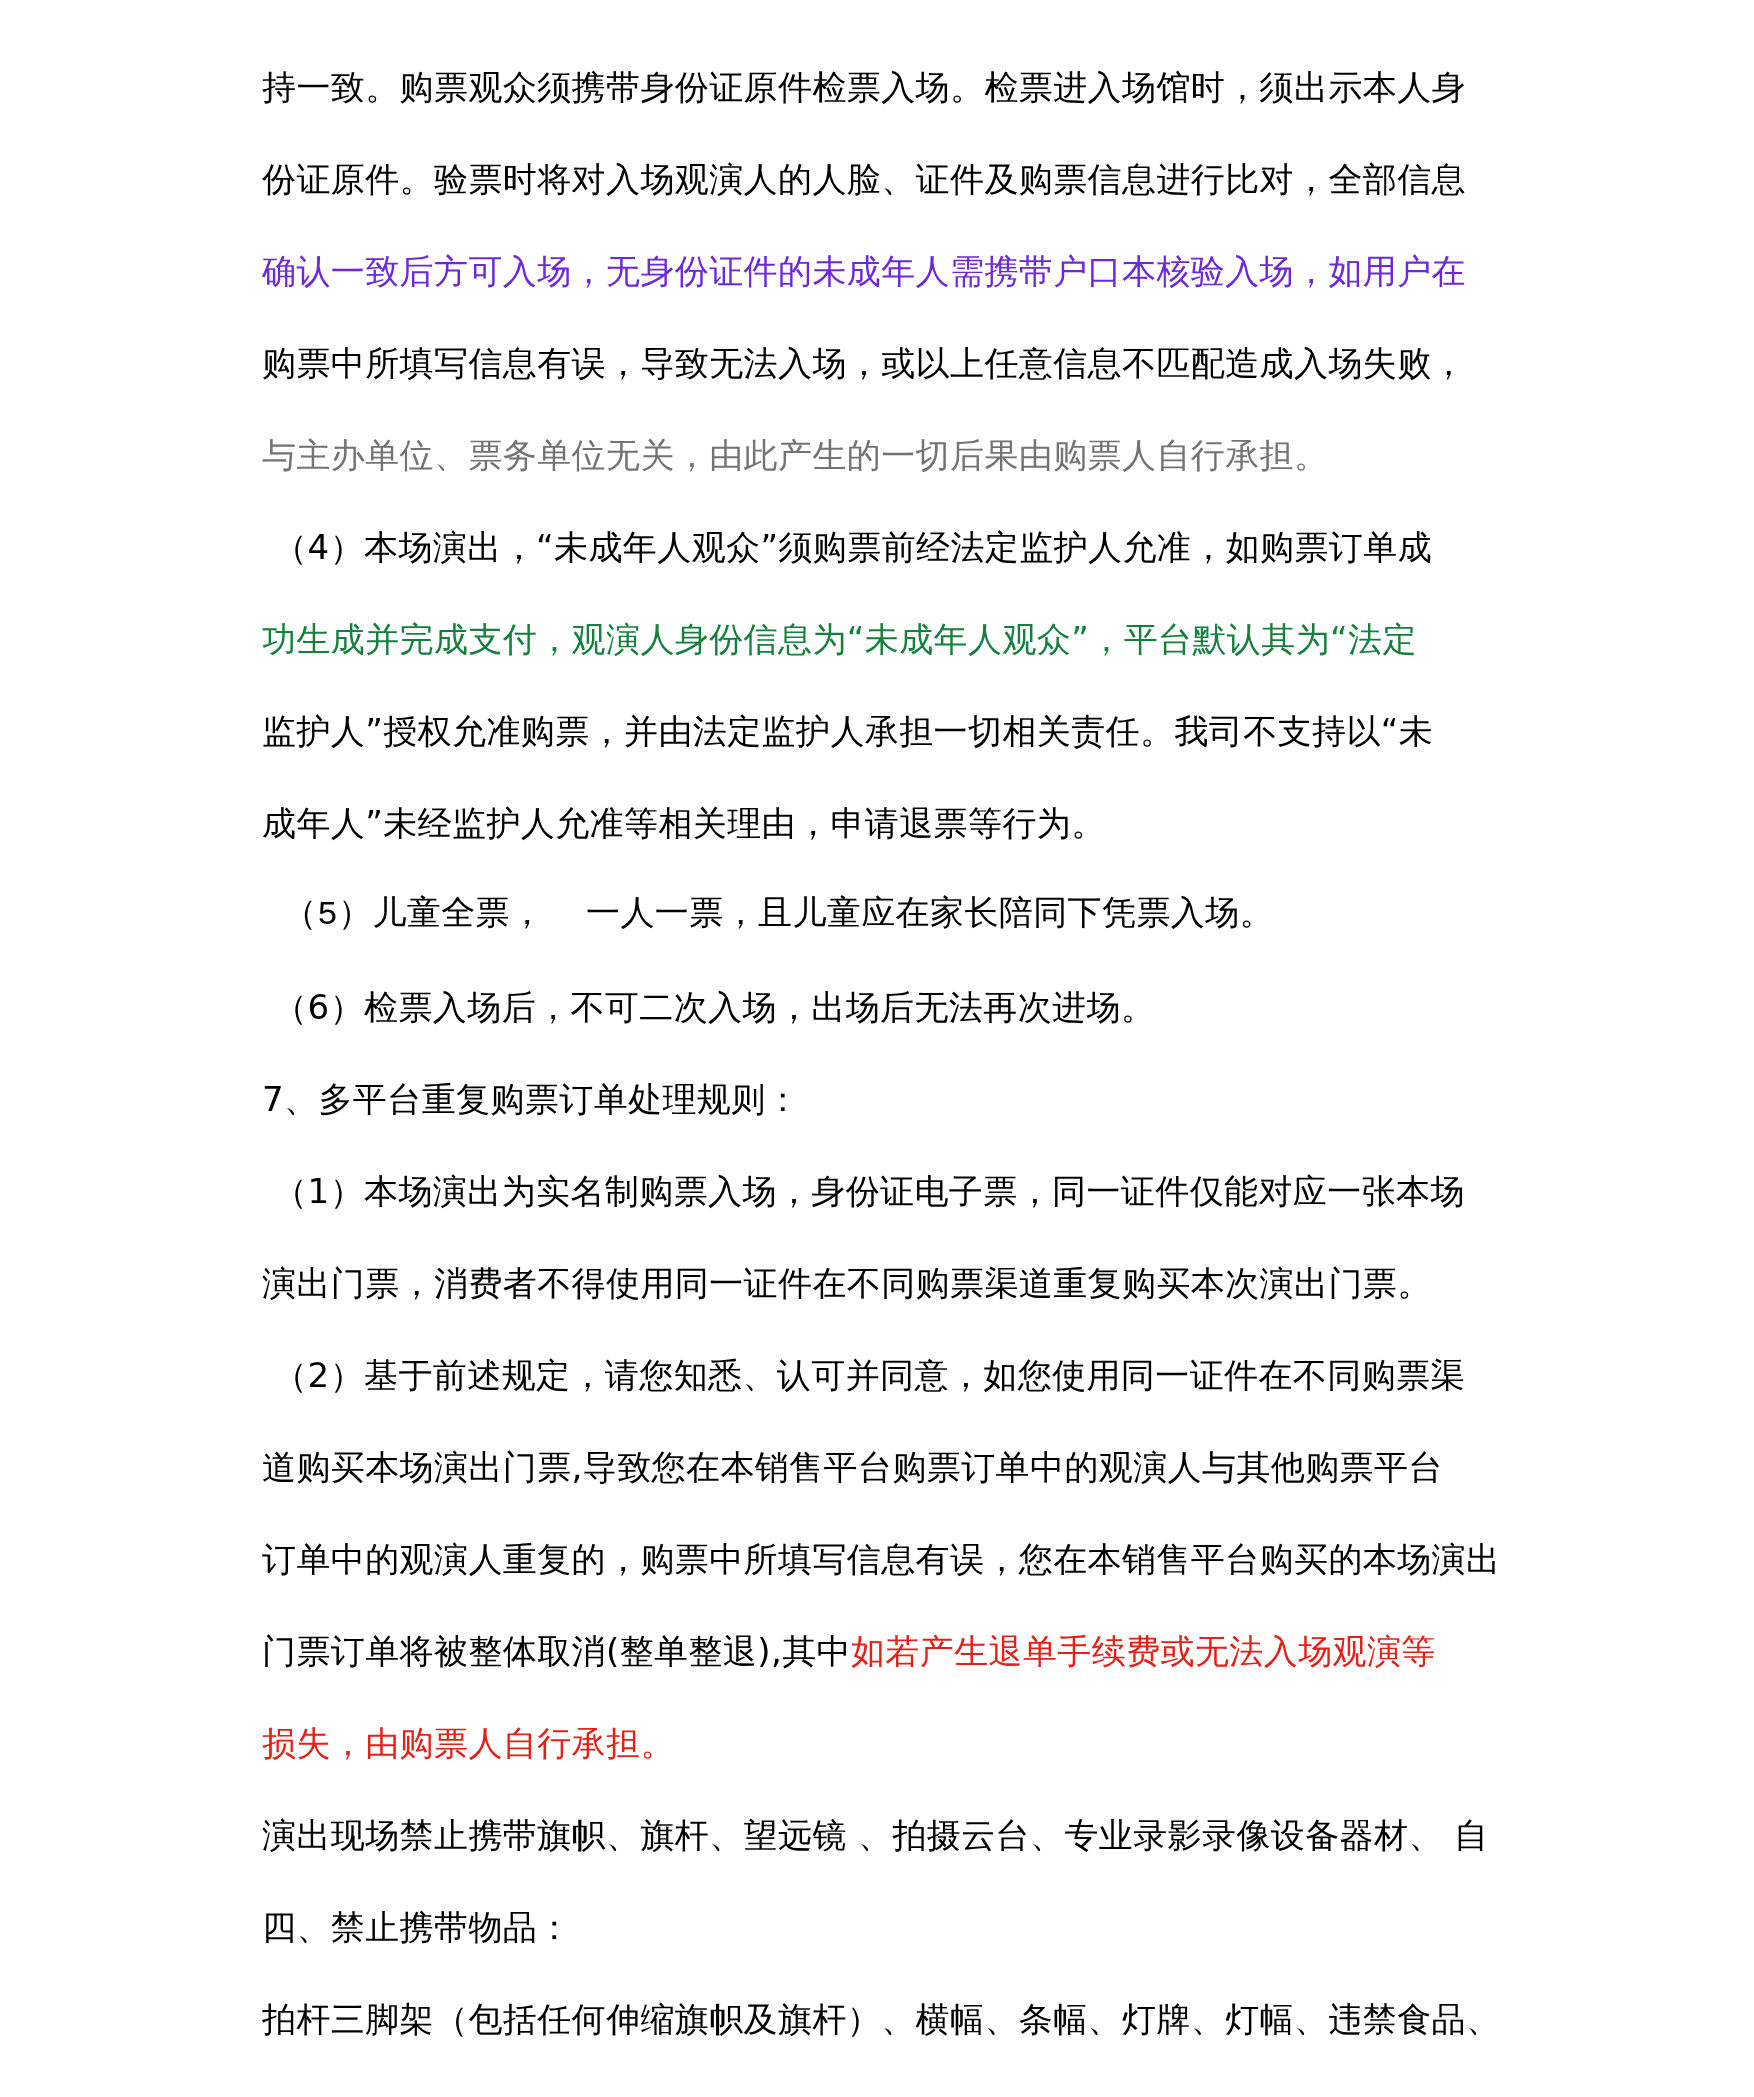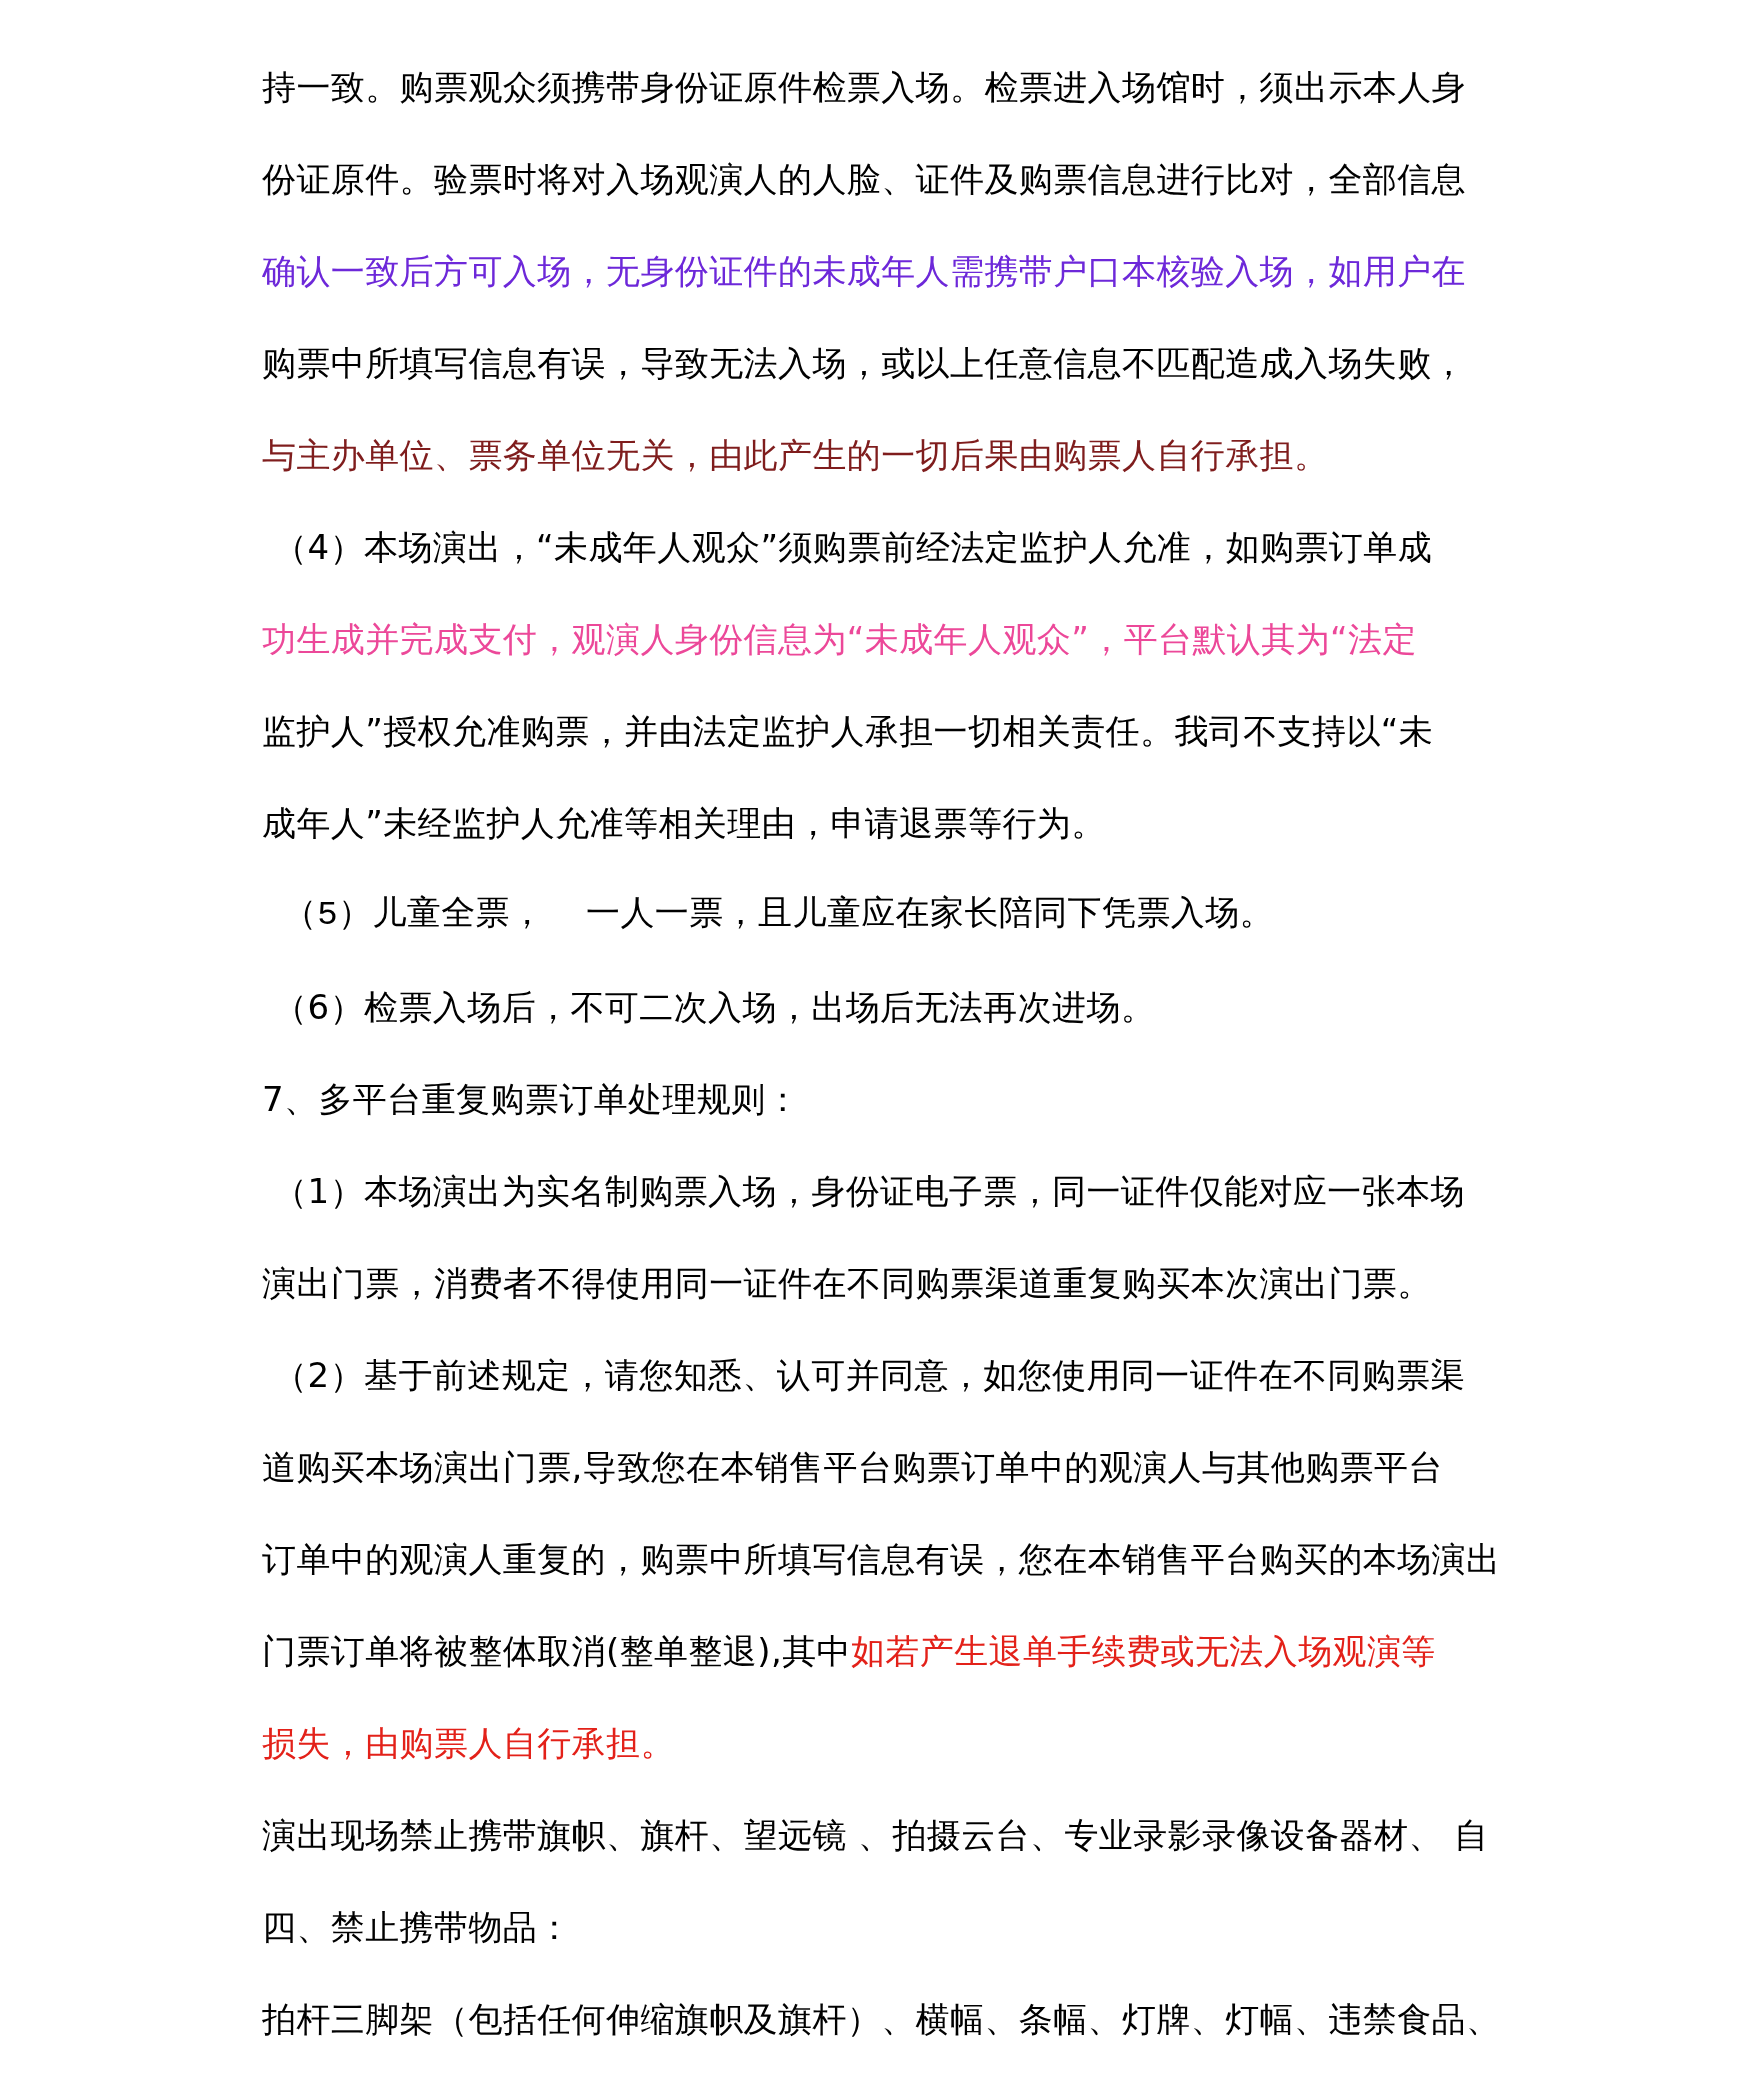--- a/index.html
+++ b/index.html
@@ -38,23 +38,23 @@
   }
 </style>
 </head>
 <body>
 
 <main class="doc" style="background: rgb(255, 255, 255);">
     <div class="line"><span style="color: rgb(0, 0, 0);">持一致。购票观众须携带身份证原件检票入场。检票进入场馆时，须出示本人身</span></div>
     <div class="line"><span style="color: rgb(0, 0, 0);">份证原件。验票时将对入场观演人的人脸、证件及购票信息进行比对，全部信息</span></div>
     <div class="line"><span style="color: #6d28d9;">确认一致后方可入场，无身份证件的未成年人需携带户口本核验入场，如用户在</span></div>
     <div class="line"><span style="color: rgb(0, 0, 0);">购票中所填写信息有误，导致无法入场，或以上任意信息不匹配造成入场失败，</span></div>
-    <div class="line"><span style="color: #7f1d1d;">与主办单位、票务单位无关，由此产生的一切后果由购票人自行承担。</span></div>
+    <div class="line"><span style="color: #737373;">与主办单位、票务单位无关，由此产生的一切后果由购票人自行承担。</span></div>
     <div class="line"><span style="color: rgb(0, 0, 0);"> （4）本场演出，“未成年人观众”须购票前经法定监护人允准，如购票订单成</span></div>
-    <div class="line"><span style="color: #ec4899; text-align: center;">功生成并完成支付，观演人身份信息为“未成年人观众”，平台默认其为“法定</span></div>
+    <div class="line"><span style="color: #15803d; text-align: center;">功生成并完成支付，观演人身份信息为“未成年人观众”，平台默认其为“法定</span></div>
     <div class="line"><span style="color: rgb(0, 0, 0);">监护人”授权允准购票，并由法定监护人承担一切相关责任。我司不支持以“未</span></div>
     <div class="line"><span style="color: rgb(0, 0, 0);">成年人”未经监护人允准等相关理由，申请退票等行为。</span></div>
     <div class="line"><span style="color: rgb(0, 0, 0); font-family: Liberation Mono, monospace;"> （5）儿童全票，  一人一票，且儿童应在家长陪同下凭票入场。</span></div>
     <div class="line"><span style="color: rgb(0, 0, 0);"> （6）检票入场后，不可二次入场，出场后无法再次进场。</span></div>
     <div class="line"><span style="color: rgb(0, 0, 0);">7、多平台重复购票订单处理规则：</span></div>
     <div class="line"><span style="color: rgb(0, 0, 0);"> （1）本场演出为实名制购票入场，身份证电子票，同一证件仅能对应一张本场</span></div>
     <div class="line"><span style="color: rgb(0, 0, 0);">演出门票，消费者不得使用同一证件在不同购票渠道重复购买本次演出门票。</span></div>
     <div class="line"><span style="color: rgb(0, 0, 0);"> （2）基于前述规定，请您知悉、认可并同意，如您使用同一证件在不同购票渠</span></div>
     <div class="line"><span style="color: rgb(0, 0, 0);">道购买本场演出门票,导致您在本销售平台购票订单中的观演人与其他购票平台</span></div>
     <div class="line"><span style="color: rgb(0, 0, 0);">订单中的观演人重复的，购票中所填写信息有误，您在本销售平台购买的本场演出</span></div>

